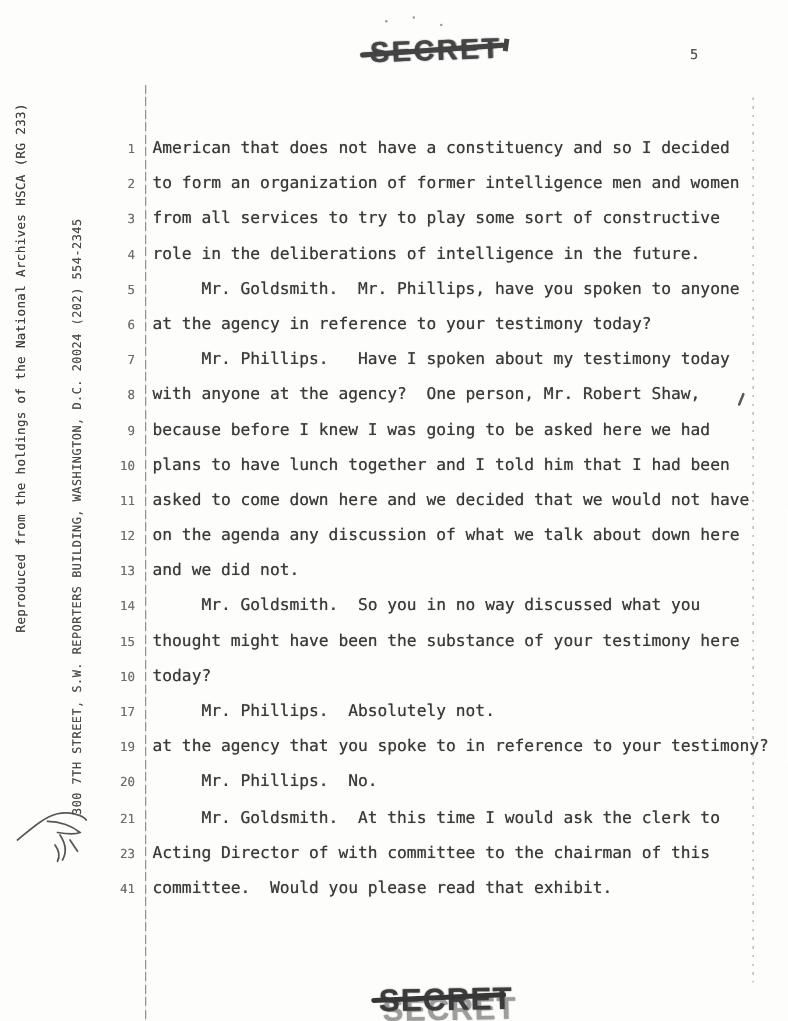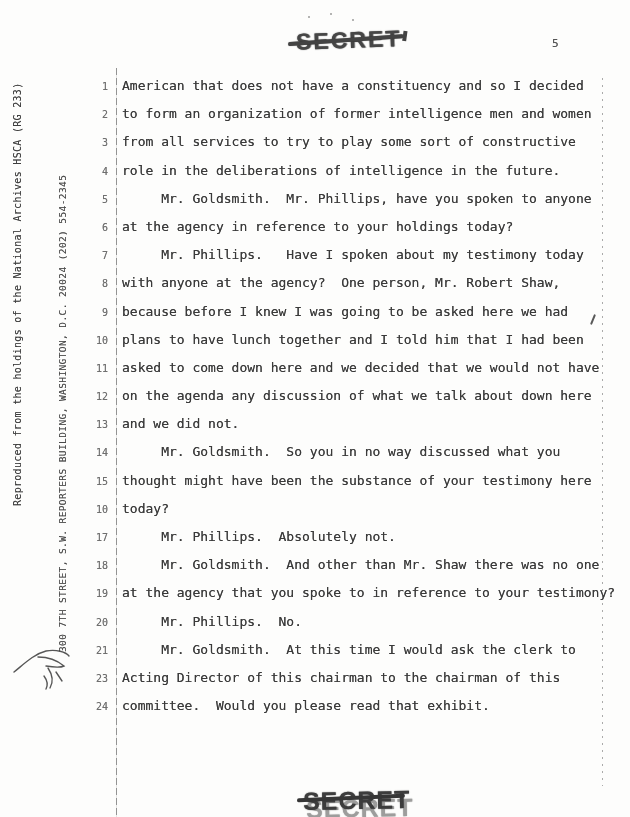--- a/index.html
+++ b/index.html
@@ -33,20 +33,21 @@
   .line { display:flex; height:28.2px; align-items:baseline; }
   .num  {
     flex:none; width:20px; text-align:right;
     font-size:10px; line-height:28.2px; color:#6f6f6f;
     text-shadow:0 0 0.5px rgba(90,90,90,.6);
   }
   .txt  {
     padding-left:14px; font-size:13px; line-height:28.2px;
     color:#3a3a3a; white-space:pre;
     text-shadow:0 0 0.6px rgba(55,55,55,.75);
+    margin-top:33px;
   }
 
   
   .stamp {
     position:absolute; font-family:"Liberation Sans", sans-serif;
     font-weight:900; color:#333; letter-spacing:2px;
   }
   .stamp-top {
     left:296px; top:27px; font-size:23px;
     transform:rotate(-2deg);
@@ -141,21 +142,21 @@
     <div class="line">
         <span class="num">4</span>
         <span class="txt">role in the deliberations of intelligence in the future.</span>
       </div>
     <div class="line">
         <span class="num">5</span>
         <span class="txt">     Mr. Goldsmith.  Mr. Phillips, have you spoken to anyone</span>
       </div>
     <div class="line">
         <span class="num">6</span>
-        <span class="txt">at the agency in reference to your holdings today?</span>
+        <span class="txt">at the agency in reference to your testimony today?</span>
       </div>
     <div class="line">
         <span class="num">7</span>
         <span class="txt">     Mr. Phillips.   Have I spoken about my testimony today</span>
       </div>
     <div class="line">
         <span class="num">8</span>
         <span class="txt">with anyone at the agency?  One person, Mr. Robert Shaw,</span>
       </div>
     <div class="line">
@@ -188,41 +189,37 @@
       </div>
     <div class="line">
         <span class="num">10</span>
         <span class="txt">today?</span>
       </div>
     <div class="line">
         <span class="num">17</span>
         <span class="txt">     Mr. Phillips.  Absolutely not.</span>
       </div>
     <div class="line">
-        <span class="num">18</span>
-        <span class="txt">     Mr. Goldsmith.  And other than Mr. Shaw there was no one</span>
-      </div>
-    <div class="line">
         <span class="num">19</span>
         <span class="txt">at the agency that you spoke to in reference to your testimony?</span>
       </div>
     <div class="line">
         <span class="num">20</span>
         <span class="txt">     Mr. Phillips.  No.</span>
       </div>
     <div class="line">
         <span class="num">21</span>
         <span class="txt">     Mr. Goldsmith.  At this time I would ask the clerk to</span>
       </div>
     <div class="line">
         <span class="num">23</span>
-        <span class="txt">Acting Director of this chairman to the chairman of this</span>
-      </div>
-    <div class="line">
-        <span class="num">24</span>
+        <span class="txt">Acting Director of with committee to the chairman of this</span>
+      </div>
+    <div class="line">
+        <span class="num">41</span>
         <span class="txt">committee.  Would you please read that exhibit.</span>
       </div>
   </div>
 
   <div class="stamp stamp-bottom">
     <span>SECRET</span>
     <span class="ghost">SECRET</span>
     <div class="strike"></div>
   </div>
 

